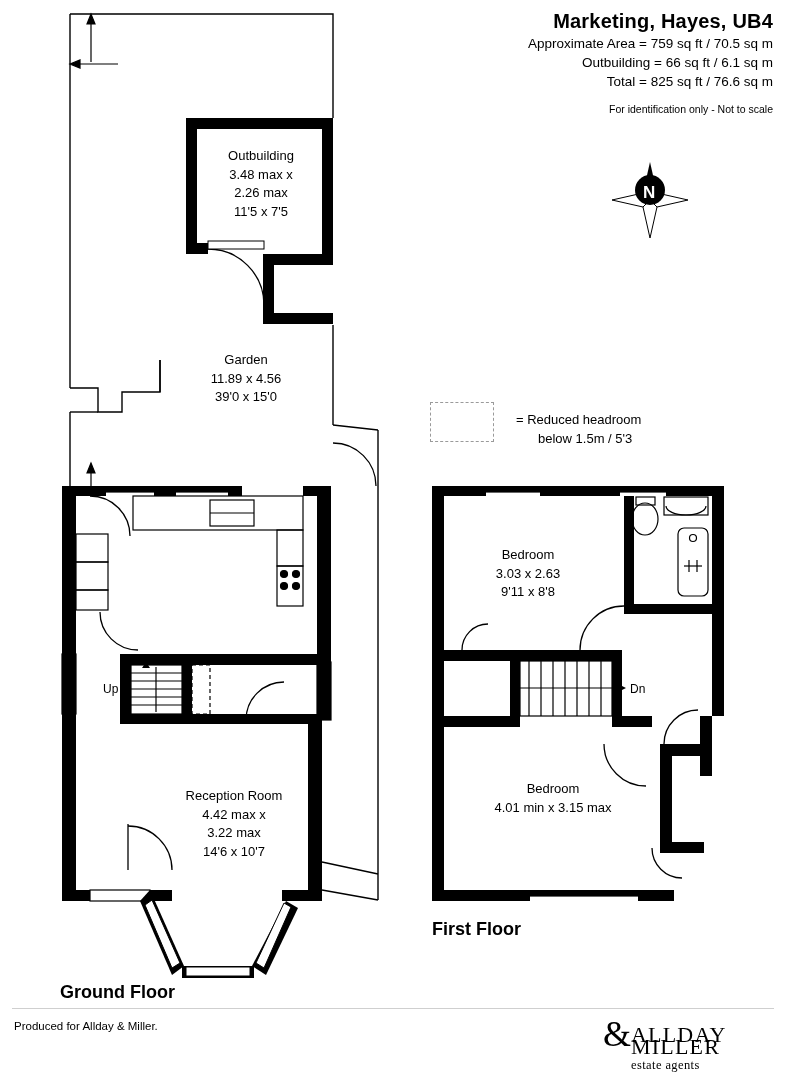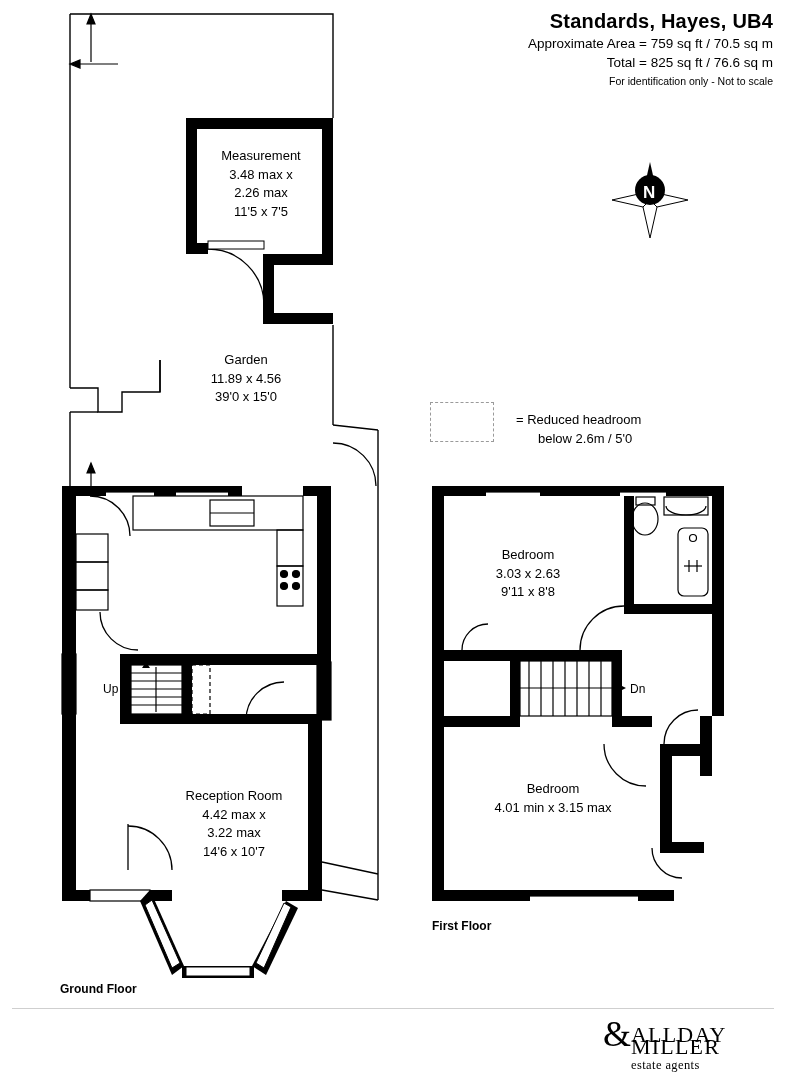--- a/index.html
+++ b/index.html
@@ -35,32 +35,32 @@
     letter-spacing: 0.2px;
     line-height: 26px;
   }
   .header .line {
     font-size: 13.5px;
     line-height: 19px;
   }
   .header .small {
     font-size: 10.5px;
     line-height: 16px;
-    margin-top: 1px;
+    margin-top: 10px;
   }
   .room-label {
     position: absolute;
     text-align: center;
     font-size: 13px;
     line-height: 18.5px;
     white-space: nowrap;
   }
   .floor-title {
     position: absolute;
-    font-size: 12px;
+    font-size: 18px;
     font-weight: bold;
   }
   .tiny {
     position: absolute;
     font-size: 12px;
   }
   
   .legend-box {
     position: absolute;
     border: 1px dashed #9a9a9a;
@@ -152,43 +152,44 @@
     height: 1080px;
     pointer-events: none;
   }
 </style>
 </head>
 <body>
 
 <div class="plan">
 
   <div class="header">
-    <div class="title">Standards, Hayes, UB4</div>
+    <div class="title">Marketing, Hayes, UB4</div>
     <div class="line">Approximate Area = 759 sq ft / 70.5 sq m</div>
+    <div class="line">Outbuilding = 66 sq ft / 6.1 sq m</div>
     <div class="line">Total = 825 sq ft / 76.6 sq m</div>
     <div class="small">For identification only - Not to scale</div>
   </div>
 
   <div class="compass">
     <span class="n">N</span>
     <svg width="84" height="84" viewBox="0 0 84 84">
       <polygon points="42,4 49,35 42,42 35,35" fill="#000000"></polygon>
       <polygon points="42,80 49,49 42,42 35,49" fill="#ffffff" stroke="#000000" stroke-width="1"></polygon>
       <polygon points="4,42 35,35 42,42 35,49" fill="#ffffff" stroke="#000000" stroke-width="1"></polygon>
       <polygon points="80,42 49,35 42,42 49,49" fill="#ffffff" stroke="#000000" stroke-width="1"></polygon>
       <circle cx="42" cy="32" r="15" fill="#000000"></circle>
     </svg>
   </div>
 
   <div class="legend-box" style="left:430px; top:402px; width:62px; height:38px;"></div>
   <div class="legend-text" style="left:500px; top:410px;">= Reduced headroom</div>
-  <div class="legend-text" style="left:522px; top:429px;">below 2.6m / 5'0</div>
+  <div class="legend-text" style="left:522px; top:429px;">below 1.5m / 5'3</div>
 
   <div class="room-label" style="left:181px; top:147px; width:160px;">
-    <div>Measurement</div>
+    <div>Outbuilding</div>
     <div>3.48 max x</div>
     <div>2.26 max</div>
     <div>11'5 x 7'5</div>
   </div>
 
   <div class="room-label" style="left:166px; top:351px; width:160px;">
     <div>Garden</div>
     <div>11.89 x 4.56</div>
     <div>39'0 x 15'0</div>
   </div>
@@ -416,20 +417,21 @@
       <path d="M462 650 A 26 26 0 0 1 488 624"></path>
       <line x1="460" y1="652" x2="512" y2="652"></line>
       <path d="M604 744 A 42 42 0 0 0 646 786"></path>
       <path d="M652 848 A 30 30 0 0 0 682 878"></path>
       <path d="M664 744 A 34 34 0 0 1 698 710"></path>
     </g>
   </svg>
 
   <div class="sep"></div>
   <div class="footer">
+    <div>Produced for Allday &amp; Miller.</div>
   </div>
 
   <div class="logo">
     <div class="amp">&amp;</div>
     <div class="l1">ALLDAY</div>
     <div class="l2">MILLER</div>
     <div class="l3">estate agents</div>
   </div>
 
 </div>

